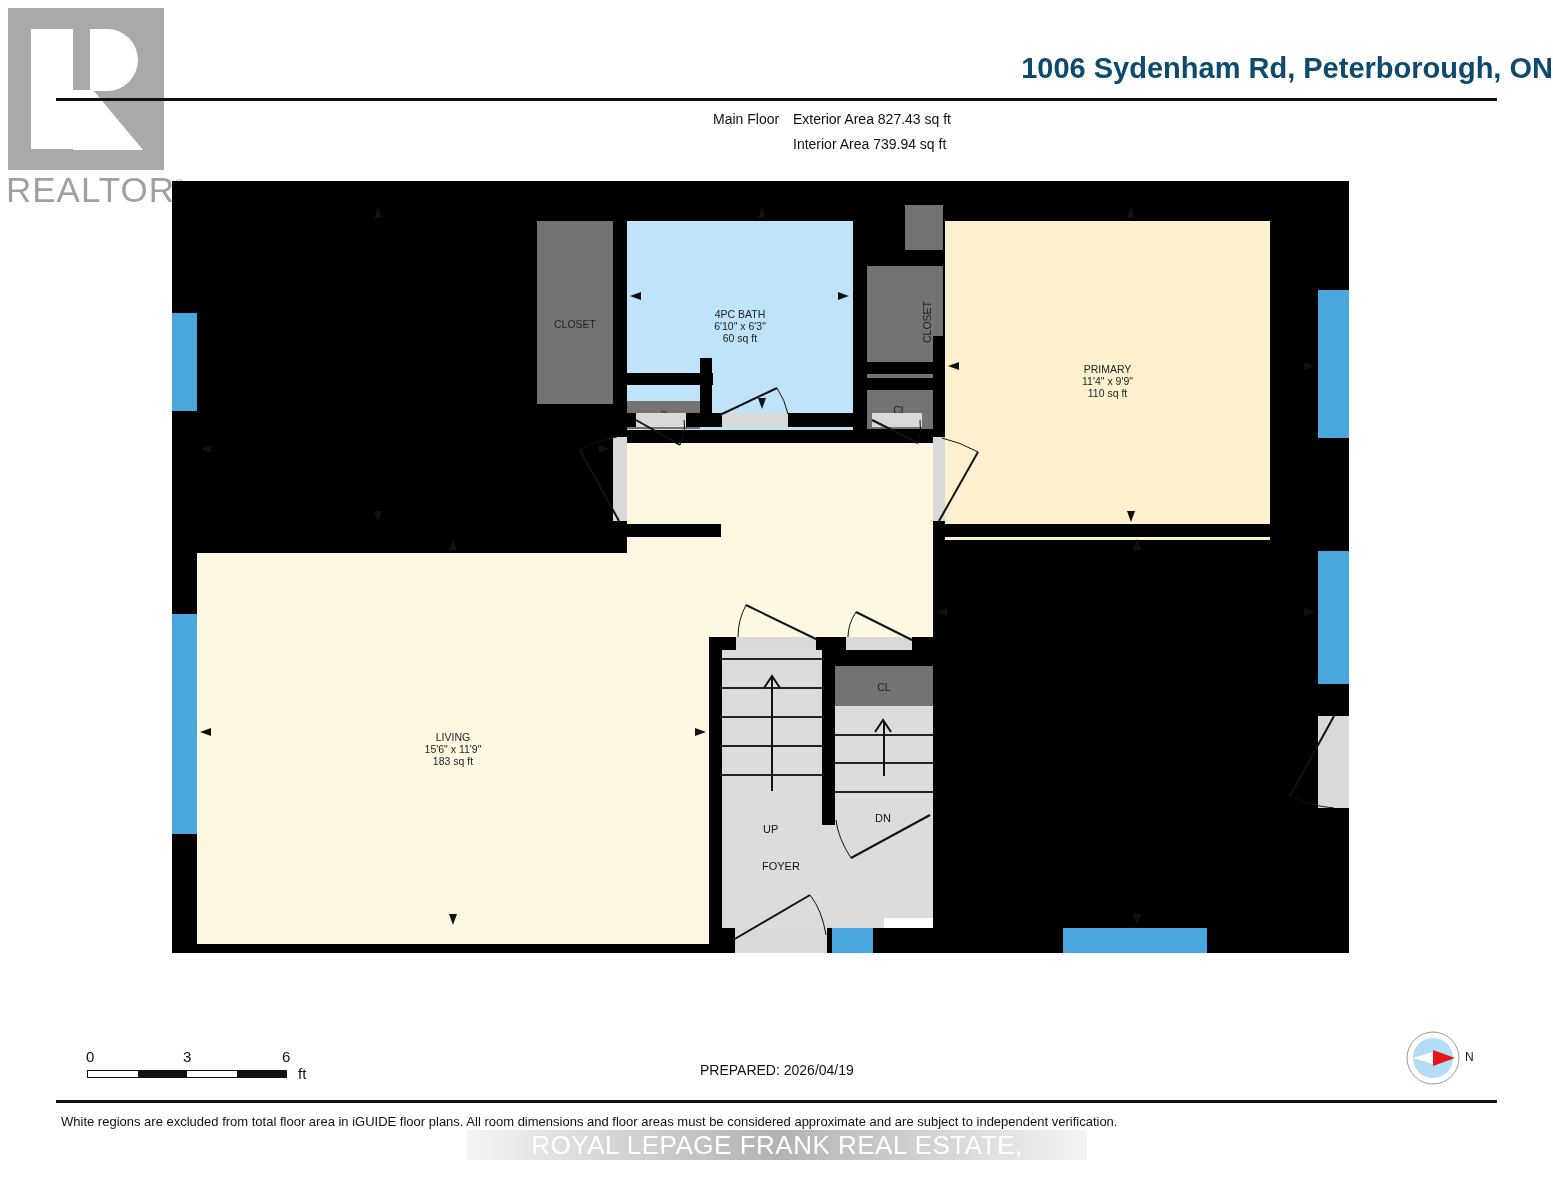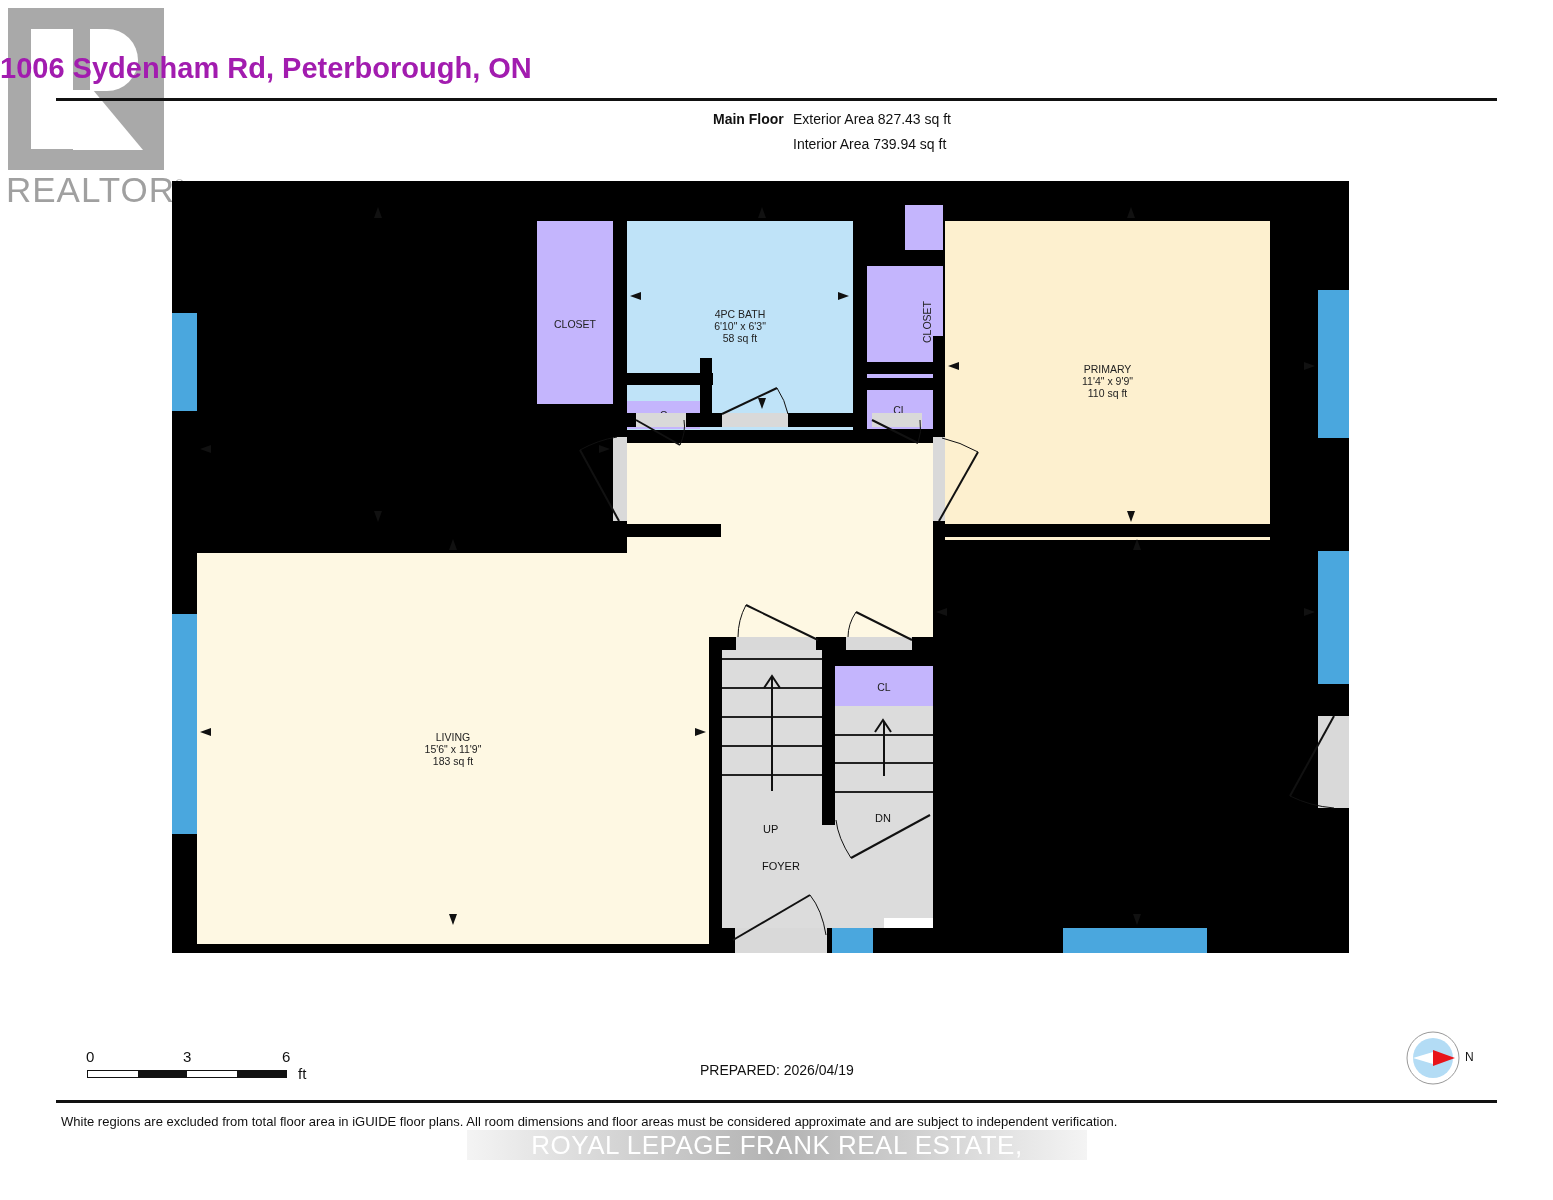--- a/index.html
+++ b/index.html
@@ -6,31 +6,31 @@
   body { width: 1553px; height: 1200px; position: relative; overflow: hidden;
          font-family: "Liberation Sans", sans-serif; color: #111; }
   .abs { position: absolute; }
 
   
   .logo-box { left: 8px; top: 8px; width: 156px; height: 162px; background: #a9a9a9; }
   .logo-r { left: 31px; top: 29px; width: 42px; height: 120px; background: #fff; }
   .logo-bowl { left: 90px; top: 29px; width: 48px; height: 62px; background:#fff; border-radius: 0 32px 32px 0; }
   .logo-text { left: 6px; top: 170px; font-size: 35px; color: #a0a0a0; letter-spacing: 1px; }
 
-  .title { left: 0; width: 1553px; top: 52px; text-align: left; font-size: 29px; font-weight: bold; color: #a21caf; }
+  .title { left: 0; width: 1553px; top: 52px; text-align: right; font-size: 29px; font-weight: bold; color: #0c4a6e; }
   .hr-top { left: 56px; top: 98px; width: 1441px; height: 3px; background: #111; }
-  .floor-label { left: 694px; top: 111px; font-size: 14px; font-weight: bold; padding-left: 19px; }
+  .floor-label { left: 694px; top: 111px; font-size: 14px; font-weight: normal; padding-left: 19px; }
   .area-line { left: 793px; font-size: 14px; }
 
   
   .wall { background: #000; }
   .room { display: flex; flex-direction: column; align-items: center; justify-content: center; font-size: 10.5px; line-height: 12px; color: #222; text-align: center; margin-top: 16px; }
   .win { background: #4aa7de; }
   .door-gap { background: #d9d9d9; }
-  .closet { background: #c4b5fd; }
+  .closet { background: #737373; }
   .stairs { background: #dcdcdc; }
   .tread { position: absolute; left: 0; right: 0; height: 2px; background: #222; }
   .arrowtri { position: absolute; width: 0; height: 0; }
   .up-t { border-left: 4px solid transparent; border-right: 4px solid transparent; border-bottom: 11px solid #111; }
   .dn-t { border-left: 4px solid transparent; border-right: 4px solid transparent; border-top: 11px solid #111; }
   .lf-t { border-top: 4px solid transparent; border-bottom: 4px solid transparent; border-right: 11px solid #111; }
   .rt-t { border-top: 4px solid transparent; border-bottom: 4px solid transparent; border-left: 11px solid #111; }
 
   .scale-label { font-size: 15px; }
   .prepared { left: 700px; top: 1062px; font-size: 14px; }
@@ -63,21 +63,21 @@
 
   <div class="abs closet room" style="left:537px;top:205px;width:76px;height:205px;">
     <div>CLOSET</div>
   </div>
   <div class="abs wall" style="left:537px;top:404px;width:88px;height:22px;"></div>
   <div class="abs wall" style="left:613px;top:205px;width:14px;height:232px;"></div>
 
   <div class="abs room" style="left:627px;top:205px;width:226px;height:209px;background:#bfe3f8;">
     <div>4PC BATH</div>
     <div>6'10" x 6'3"</div>
-    <div>58 sq ft</div>
+    <div>60 sq ft</div>
   </div>
   <div class="abs wall" style="left:700px;top:205px;width:12px;height:8px;"></div>
   <div class="abs wall" style="left:627px;top:373px;width:86px;height:12px;"></div>
   <div class="abs wall" style="left:700px;top:358px;width:12px;height:60px;"></div>
   <div class="abs closet room" style="left:627px;top:385px;width:73px;height:28px;">
     <div>C</div>
   </div>
   <div class="abs wall" style="left:613px;top:413px;width:320px;height:14px;"></div>
   <div class="abs door-gap" style="left:636px;top:413px;width:50px;height:14px;"></div>
   <div class="abs door-gap" style="left:722px;top:413px;width:66px;height:14px;"></div>

